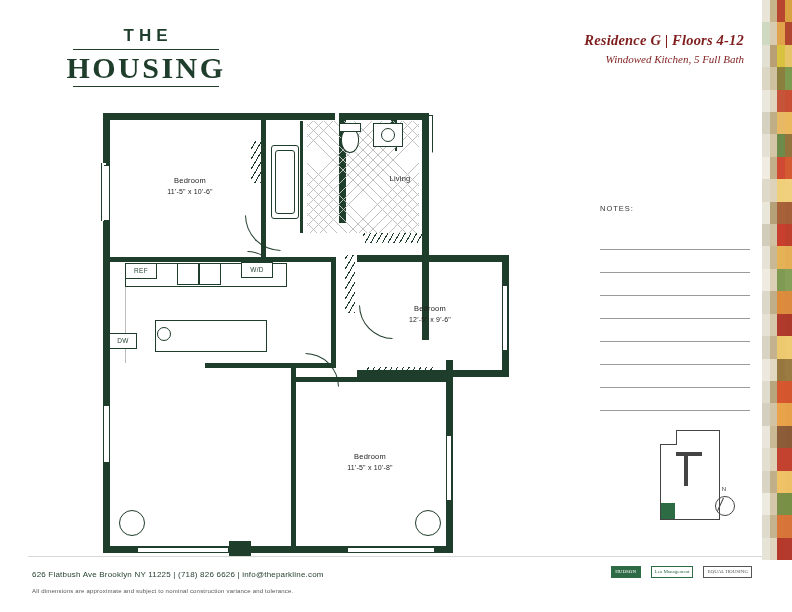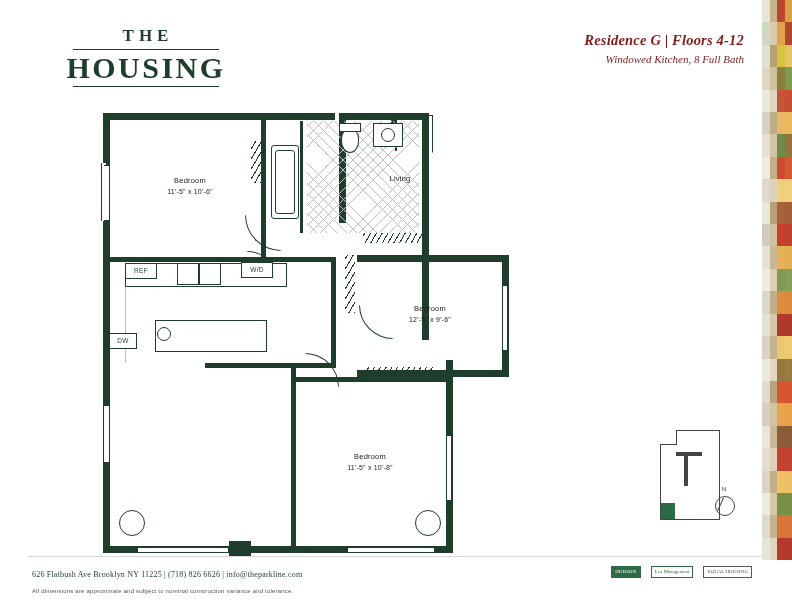--- a/index.html
+++ b/index.html
@@ -25,21 +25,21 @@
   
   .logo {
     position: absolute;
     left: 56px;
     top: 26px;
     width: 180px;
     text-align: center;
     color: #1f3d2b;
   }
   .logo-the {
-    font-family: Liberation Serif, serif;
+    font-family: Liberation Sans, sans-serif;
     font-size: 17px;
     letter-spacing: 5px;
     font-weight: bold;
     margin-left: 4px;
   }
   .logo-rule {
     height: 1px;
     background: #1f3d2b;
     width: 146px;
     margin: 3px auto 2px auto;
@@ -107,21 +107,20 @@
     height: 1px;
     background: #d8d8d8;
   }
   .footer-text {
     position: absolute;
     left: 32px;
     top: 570px;
     font-size: 8px;
     color: #1f3d2b;
     letter-spacing: .2px;
-    font-family: Liberation Serif, serif;
   }
   .footer-disclaimer {
     position: absolute;
     left: 32px;
     top: 588px;
     font-size: 6px;
     color: #555;
     letter-spacing: .2px;
   }
   .footer-logos {
@@ -285,23 +284,34 @@
 
   <div class="logo">
     <div class="logo-the">THE</div>
     <div class="logo-rule"></div>
     <div class="logo-name">HOUSING</div>
     <div class="logo-rule2"></div>
   </div>
 
   <div class="header-right">
     <div class="res-title">Residence G | Floors 4-12</div>
-    <div class="res-sub" style="margin-top:2px">Windowed Kitchen, 8 Full Bath</div>
-  </div>
-
+    <div class="res-sub" style="margin-top:2px">Windowed Kitchen, 5 Full Bath</div>
+  </div>
+
+  <div class="notes">
+    <div class="notes-label">NOTES:</div>
+    <div class="notes-line"></div>
+    <div class="notes-line"></div>
+    <div class="notes-line"></div>
+    <div class="notes-line"></div>
+    <div class="notes-line"></div>
+    <div class="notes-line"></div>
+    <div class="notes-line"></div>
+    <div class="notes-line"></div>
+  </div>
 
   <div class="plan">
 
     <div class="wall" style="left:8px;top:8px;width:232px;height:7px;"></div>
     <div class="wall" style="left:8px;top:8px;width:7px;height:150px;"></div>
     <div class="wall" style="left:6px;top:58px;width:4px;height:58px;background:#fff;border-left:1.2px solid #1f3d2b;border-right:1.2px solid #1f3d2b;"></div>
     <div class="thin" style="left:9px;top:60px;width:5px;height:54px;background:#fff;border-top:1.2px solid #1f3d2b;border-bottom:1.2px solid #1f3d2b;"></div>
 
     <div class="wall" style="left:8px;top:152px;width:7px;height:70px;"></div>
     <div class="wall" style="left:8px;top:222px;width:7px;height:226px;"></div>

